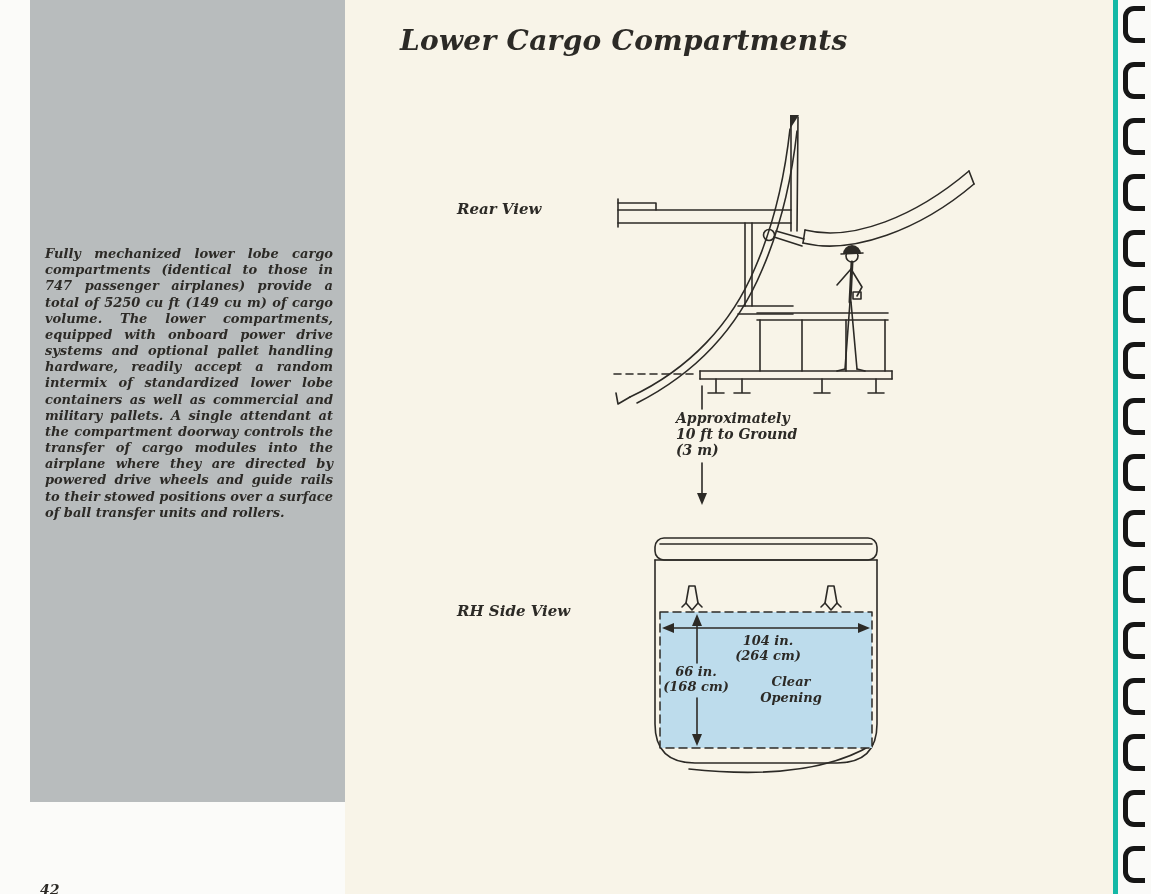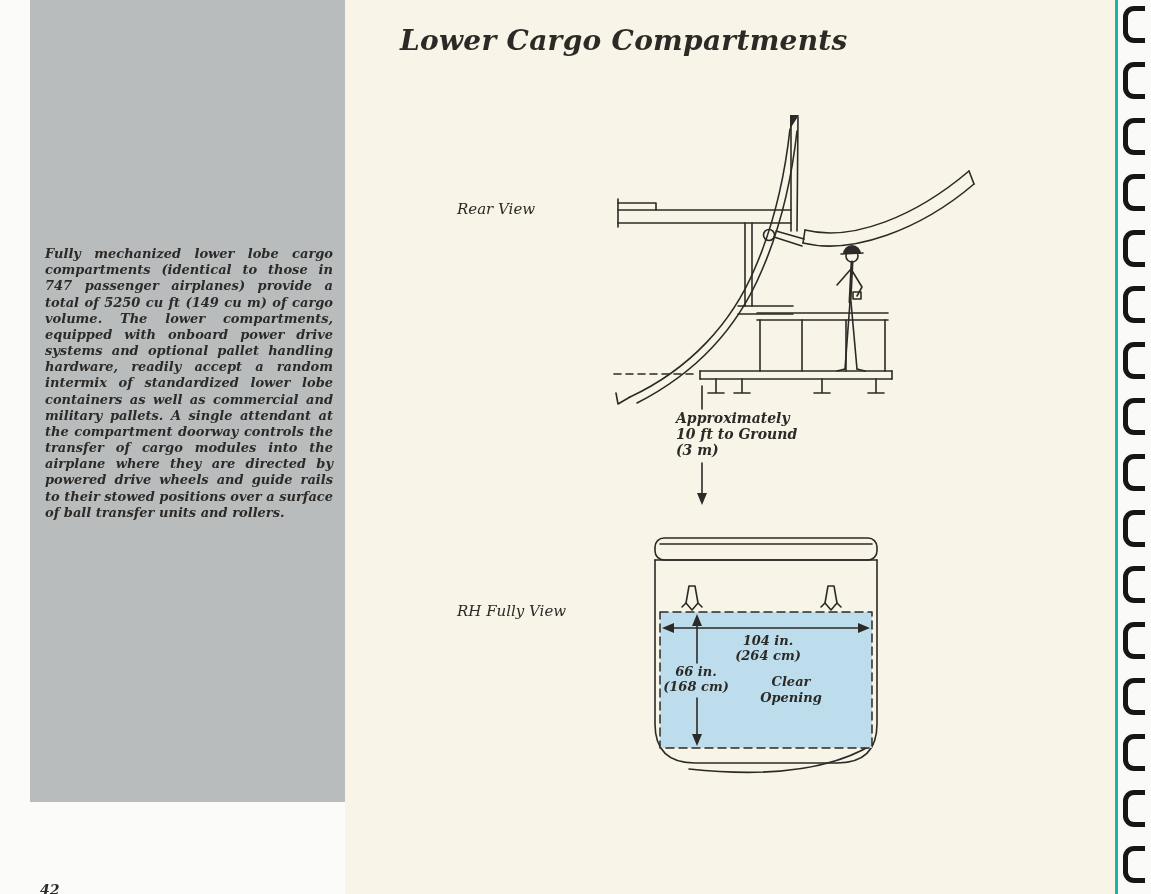--- a/index.html
+++ b/index.html
@@ -12,24 +12,24 @@
   .sidebar { position:absolute; left:30px; top:0; width:315px; height:802px;
              background:var(--sidebar_bg,#b8bcbd); }
   .sidebar-text { position:absolute; left:15px; top:246px; width:288px; }
   .para { font-style:italic; font-weight:bold; font-size:13px; line-height:1.245;
           text-align:justify; color:var(--ink,#2c2a26); margin-bottom:15px; }
   .page-number { position:absolute; left:10px; top:882px; font-style:italic; font-weight:bold;
                  font-size:14px; color:var(--ink,#2c2a26); }
 
   
   .page { position:absolute; left:345px; top:0; width:773px; height:894px;
-          background:var(--page_bg,#f8f4e8); border-right:3px solid #14b8a6; }
+          background:var(--page_bg,#f8f4e8); border-right:5px solid #14b8a6; }
   .title { position:absolute; left:55px; top:24px; font-style:italic; font-weight:bold;
            font-size:28px; letter-spacing:.3px; color:var(--ink,#2c2a26); white-space:nowrap; }
-  .view-label { position:absolute; font-style:italic; font-weight:normal; font-size:15px;
+  .view-label { position:absolute; font-style:italic; font-weight:bold; font-size:15px;
                 color:var(--ink,#2c2a26); white-space:nowrap; }
   .label-rear { left:112px; top:200px; }
   .label-side { left:112px; top:602px; }
 
   .rear-svg { position:absolute; left:245px; top:103px; }
   .side-svg { position:absolute; left:300px; top:528px; }
 
   
   .ln { fill:none; stroke:var(--ink,#2c2a26); stroke-width:1.6;
         stroke-linecap:round; stroke-linejoin:round; }
@@ -141,21 +141,21 @@
           <path d="M112,283 L112,306"></path>
           <path d="M112,360 L112,392"></path>
           <polygon class="fill-ink" points="107,390 117,390 112,402"></polygon>
         </g>
       </g>
       <text class="anno" x="86" y="320">Approximately</text>
       <text class="anno" x="86" y="336">10 ft to Ground</text>
       <text class="anno" x="86" y="352">(3 m)</text>
     </svg>
 
-    <div class="view-label label-side">RH Fully View</div>
+    <div class="view-label label-side">RH Side View</div>
 
     <svg class="side-svg" width="250" height="255" viewBox="0 0 250 255">
       <g class="ln">
 
         <g>
           <rect x="10" y="10" width="222" height="22" rx="9"></rect>
           <path d="M15,16 L227,16"></path>
         </g>
 
         <g>

